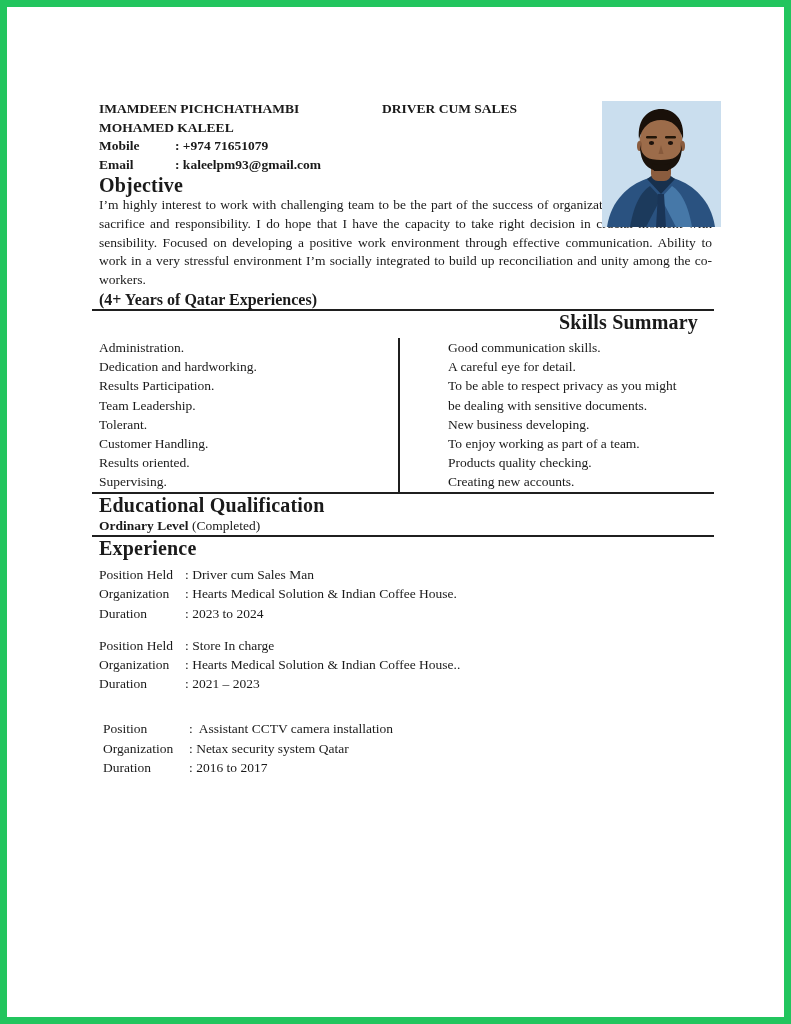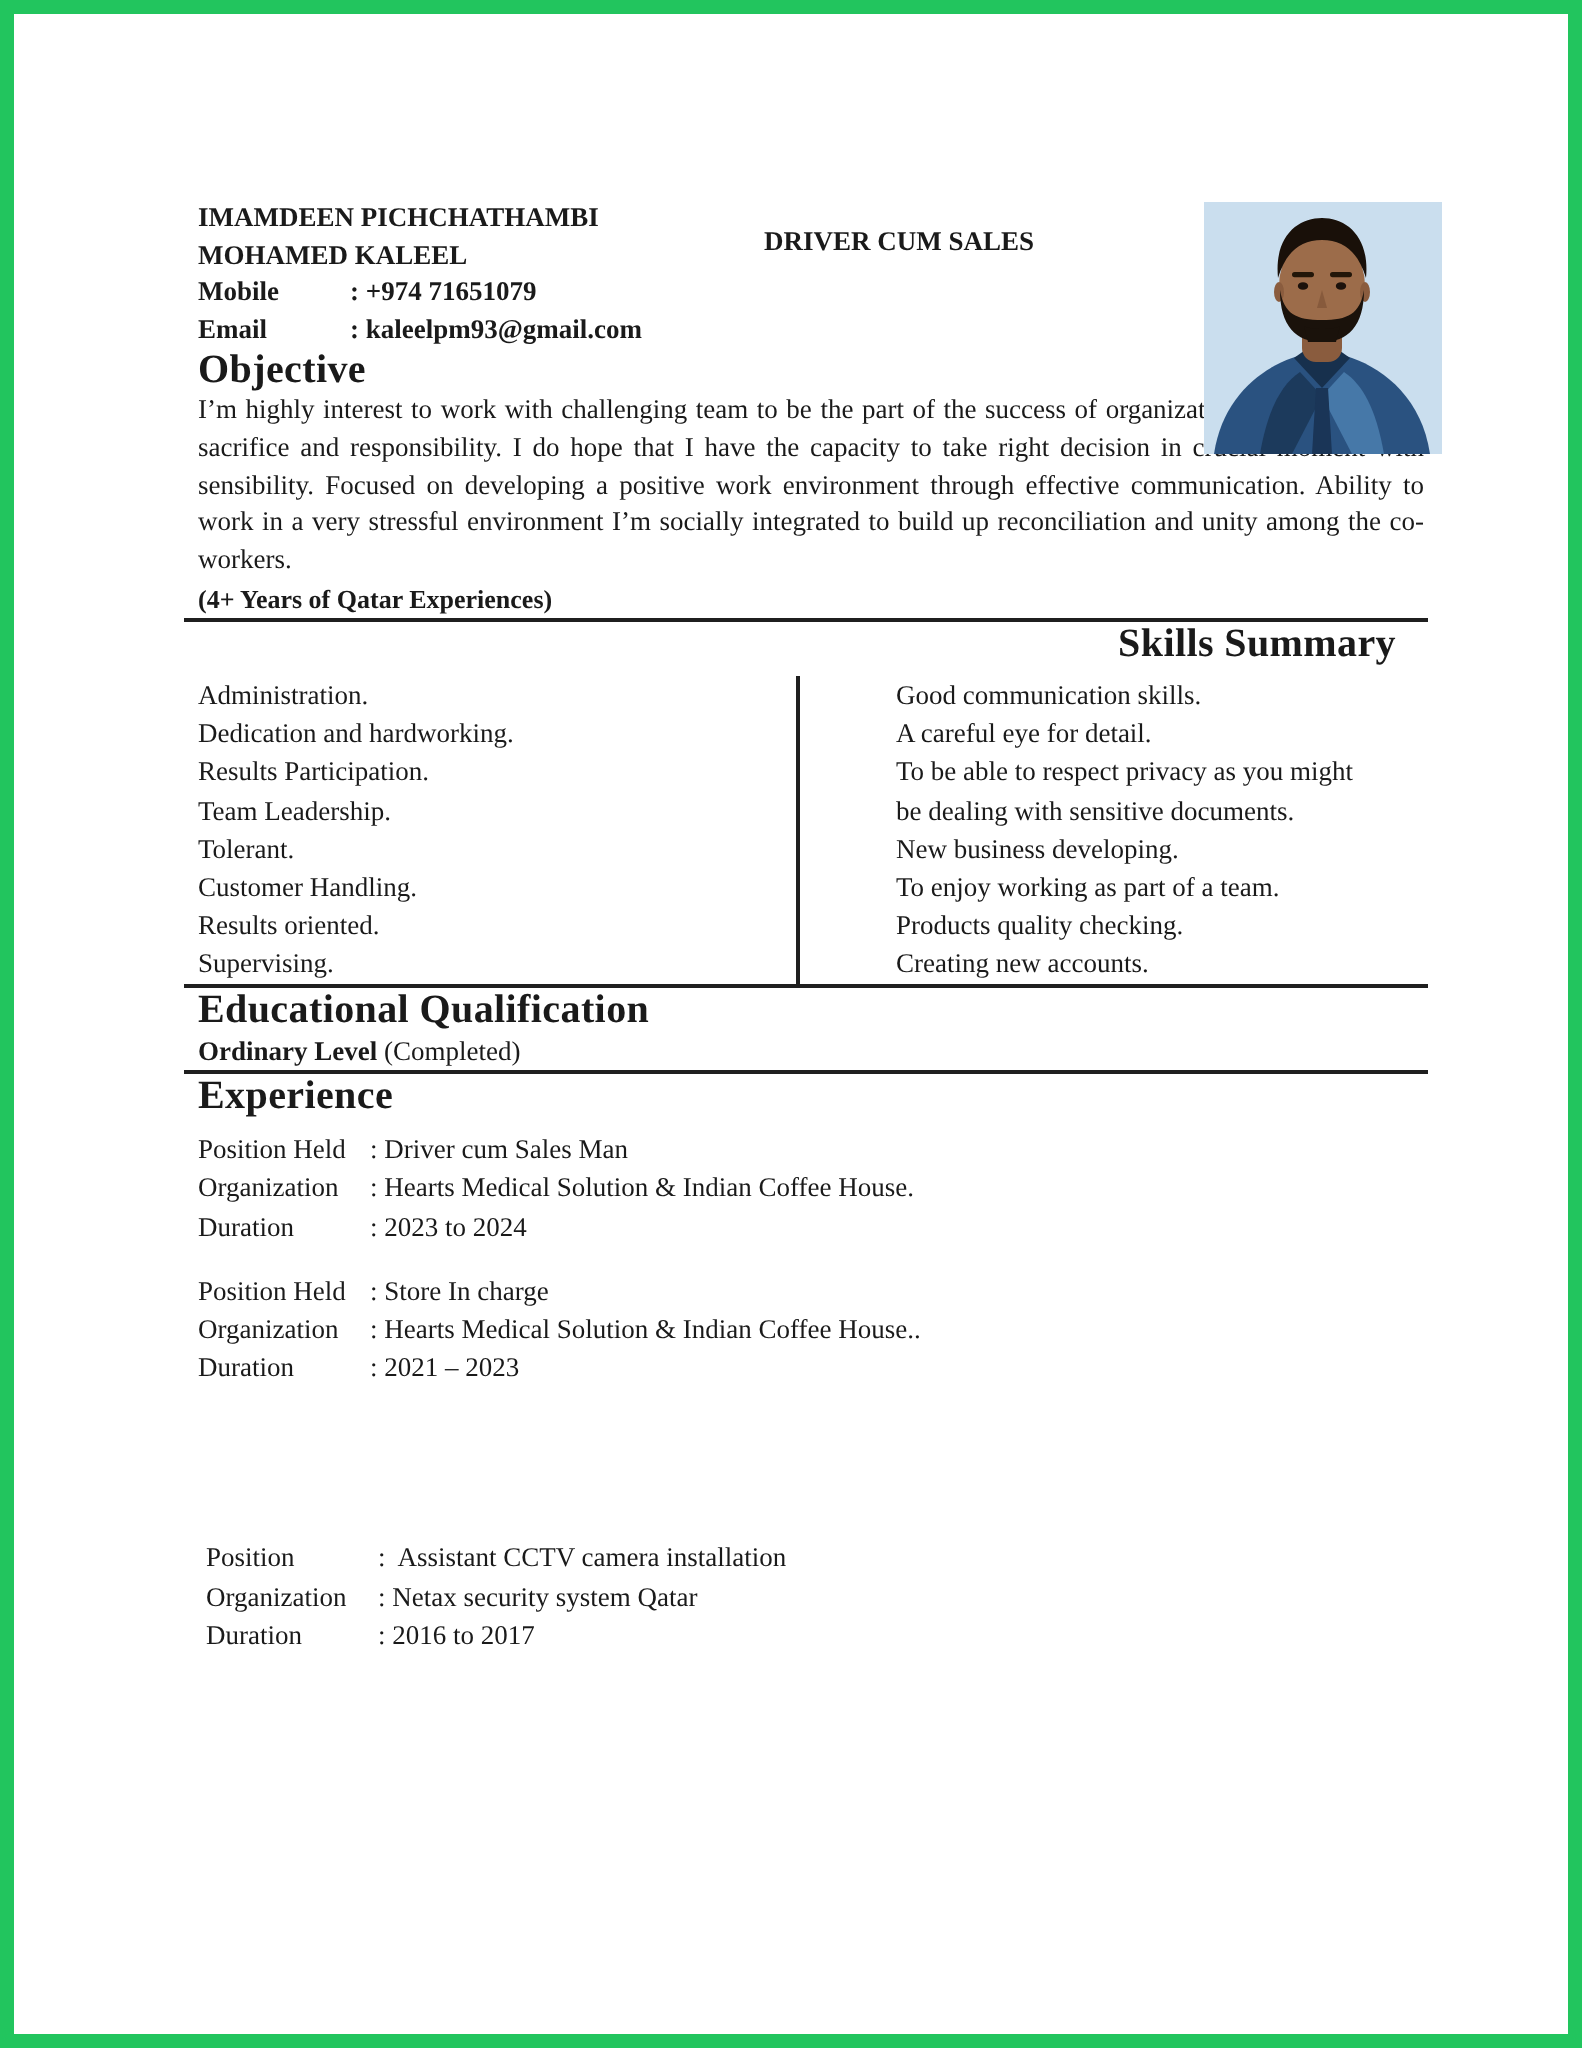--- a/index.html
+++ b/index.html
@@ -13,61 +13,61 @@
     overflow: hidden;
     font-family: "Liberation Serif", "DejaVu Serif", serif;
     color: #1a1a1a;
   }
   .content {
     padding: 93px 86px 0 92px;
   }
   
   .header-block { font-weight: bold; font-size: 13.5px; line-height: 18.5px; }
   .name-row { position: relative; }
-  .job-title { position: absolute; left: 283px; top: 12px; white-space: nowrap; }
+  .job-title { position: absolute; left: 283px; top: 0; white-space: nowrap; }
   .contact-row .clabel { display: inline-block; width: 76px; }
   .contact-row .cvalue { white-space: pre; }
   
   .photo {
     position: absolute;
     left: 595px; top: 94px;
     width: 119px; height: 126px;
     overflow: hidden;
   }
   
   h2.sec-heading {
     font-size: 20px; font-weight: bold;
     margin: 0; line-height: 22px; letter-spacing: 0.2px;
   }
   .objective-heading { margin-top: 34px; }
   .objective-body {
     margin: 0; font-size: 13.5px; line-height: 18.8px;
     text-align: justify; width: 613px;
   }
-  .qatar-note { margin: 0; font-size: 13px; line-height: 19px; font-weight: bold; }
+  .qatar-note { margin: 0; font-size: 16px; line-height: 19px; font-weight: bold; }
   hr.rule {
     border: none; border-top: 2px solid #1f1f1f;
     width: 622px; margin: 0 0 0 -7px;
   }
   .rule-1 { margin-top: 19px; }
   .rule-2 { margin-top: 2px; }
   .rule-3 { margin-top: 8px; }
   .skills-heading { margin-top: 4px; text-align: right; }
   .skills-cols { display: flex; margin-top: 5px; font-size: 13.5px; line-height: 19.2px; gap: 23px; }
   .skills-left { width: 299px; border-right: 2px solid #1f1f1f; }
   .skills-right { padding-left: 25px; }
   .skill-item { white-space: nowrap; }
   .edu-heading { margin-top: 9px; }
   .edu-line { margin: 0; font-size: 13.5px; line-height: 19.5px; }
   .edu-level { font-weight: bold; }
   .exp-heading { margin-top: 7px; }
   .exp-entry { font-size: 13.5px; line-height: 19.2px; }
   .exp-entry-1 { margin-top: 6px; }
   .exp-entry-2 { margin-top: 13px; }
-  .exp-entry-3 { margin-top: 76px; margin-left: 4px; }
+  .exp-entry-3 { margin-top: 26px; margin-left: 4px; }
   .xlabel { display: inline-block; width: 86px; }
   .xvalue { white-space: pre; }
 </style>
 </head>
 <body>
 
 <div class="page">
 
   <div class="photo">
     <svg width="119" height="126" viewBox="0 0 119 126">

